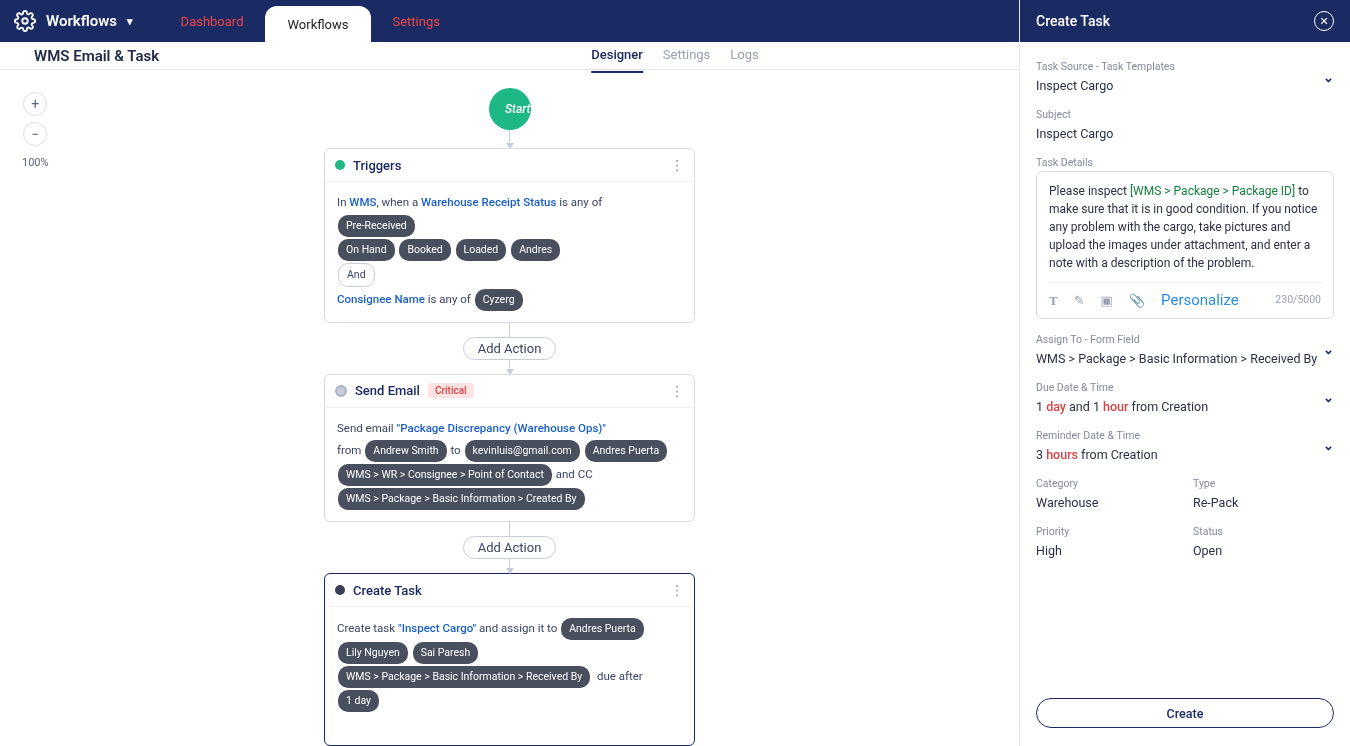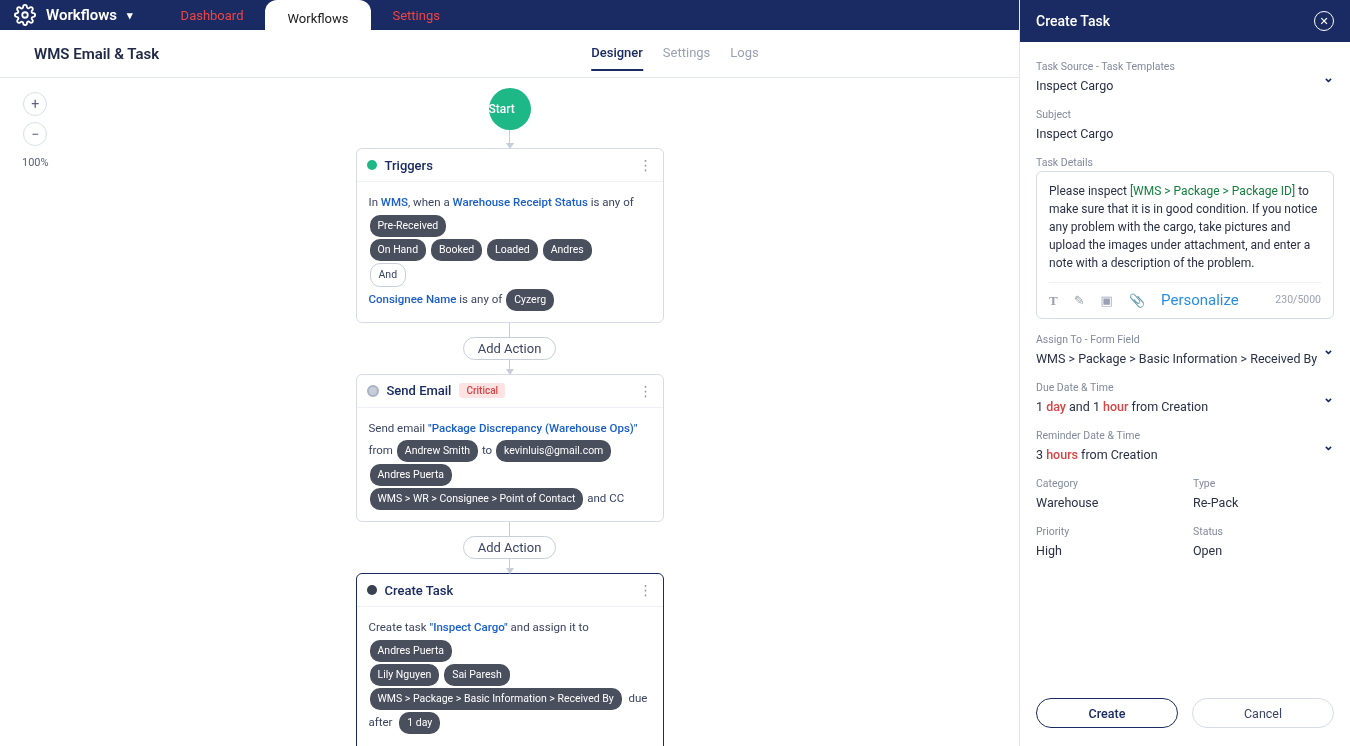--- a/index.html
+++ b/index.html
@@ -1,49 +1,49 @@
 <!DOCTYPE html>
 <html><head>
 <meta charset="utf-8">
 <style>
 * { box-sizing: border-box; margin: 0; padding: 0; font-family: -apple-system, BlinkMacSystemFont, "Segoe UI", Roboto, Arial, sans-serif; }
 body { width: 1350px; height: 746px; background: #fff; overflow: hidden; position: relative; }
 
 
-.navbar { height: 30px; background: #1a2b63; display: flex; align-items: center; padding: 0 14px; color: #fff; }
+.navbar { height: 42px; background: #1a2b63; display: flex; align-items: center; padding: 0 14px; color: #fff; }
 .brand { display: flex; align-items: center; gap: 10px; font-weight: 600; font-size: 15px; margin-right: 26px; }
 .brand svg { width: 22px; height: 22px; }
 .brand .chev { font-size: 11px; }
 .nav-tab { padding: 0 22px; height: 42px; display: flex; align-items: center; font-size: 13px; color: #ef4444; cursor: pointer; }
 .nav-tab.active { background: #fff; color: #222; border-radius: 12px 12px 0 0; margin-top: 6px; height: 36px; }
 
 
-.subheader { height: 48px; border-bottom: 1px solid #e2e6ef; display: flex; align-items: center; padding: 0 34px; position: relative; }
+.subheader { height: 28px; border-bottom: 1px solid #e2e6ef; display: flex; align-items: center; padding: 0 34px; position: relative; }
 .wf-title { font-size: 15px; font-weight: 600; color: #212a48; }
 .subtabs { position: absolute; left: 50%; transform: translateX(-50%); display: flex; gap: 20px; }
 .subtab { font-size: 13px; color: #9aa1b2; padding: 9px 0; cursor: pointer; }
 .subtab.active { color: #1a2b63; border-bottom: 2px solid #1a2b63; font-weight: 500; }
 
 
 .canvas-controls { position: absolute; left: 22px; top: 92px; display: flex; flex-direction: column; align-items: center; gap: 2px; }
 .zoom-btn { width: 24px; height: 24px; border-radius: 50%; border: 1px solid #d9dee9; background: #fff; display: flex; align-items: center; justify-content: center; cursor: pointer; font-size: 14px; color: #5a6280; margin-bottom: 4px; }
 .zoom-label { font-size: 11px; color: #5a6280; margin-top: 4px; }
 
 
 .canvas { position: absolute; left: 0; top: 78px; right: 331px; bottom: 0; overflow: hidden; }
 .flow { display: flex; flex-direction: column; align-items: center; padding-top: 10px; }
-.node-circle { width: 42px; height: 42px; border-radius: 50%; display: flex; align-items: center; justify-content: flex-start; color: #fff; font-size: 12px; font-weight: 500; }
+.node-circle { width: 42px; height: 42px; border-radius: 50%; display: flex; align-items: center; justify-content: flex-end; color: #fff; font-size: 12px; font-weight: 500; font-style: italic; }
 .start { background: #1eb786; }
 .connector { width: 1px; background: #c7cdd9; position: relative; }
 .connector.v14 { height: 14px; }
 .connector.v18 { height: 18px; }
 .connector.arrow::after { content: ""; position: absolute; bottom: -1px; left: -3px; border-left: 4px solid transparent; border-right: 4px solid transparent; border-top: 6px solid #c7cdd9; }
 .pill-btn { background: #fff; border: 1px solid #c7cdd9; border-radius: 14px; padding: 3px 14px; font-size: 13px; color: #3a4463; cursor: pointer; }
 
-.card { width: 308px; border: 1px solid #d6dbe7; border-radius: 6px; background: #fff; font-size: 12px; }
+.card { width: 371px; border: 1px solid #d6dbe7; border-radius: 6px; background: #fff; font-size: 12px; }
 .card.selected { border: 1.5px solid #1a2b63; }
 .card-head { display: flex; align-items: center; padding: 8px 10px; border-bottom: 1px solid #eef0f5; gap: 8px; }
 .dot { width: 10px; height: 10px; border-radius: 50%; }
 .dot.green { background: #1eb786; }
 .dot.gray  { background: #c7cdd9; border: 2px solid #aab2c5; width: 12px; height: 12px; }
 .dot.dark  { background: #3a3f52; }
 .card-title { font-size: 13px; color: #1a2b63; font-weight: 500; }
 .badge-critical { background: #ffe3e3; color: #d64545; font-size: 10px; padding: 2px 7px; border-radius: 3px; font-weight: 500; }
 .card-menu { margin-left: auto; color: #8a91a5; font-size: 14px; cursor: pointer; }
 .card-body { padding: 10px 12px; line-height: 1.9; color: #3a4463; font-size: 11.5px; }
@@ -150,20 +150,21 @@
         <span class="card-menu">⋮</span>
       </div>
       <div class="card-body">
         <span>Send email </span><span class="link-text">"Package Discrepancy (Warehouse Ops)"</span><br>
         <span>from</span> <span class="token">Andrew Smith</span>
         <span>to</span>
         <span class="token">kevinluis@gmail.com</span>
         <span class="token">Andres Puerta</span><br>
         <span class="token">WMS &gt; WR &gt; Consignee &gt; Point of Contact</span>
         <span>and CC</span><br>
+        <span class="token">WMS &gt; Package &gt; Basic Information &gt; Created By</span>
       </div>
     </div>
 
     <div class="connector v14"></div>
     <div class="pill-btn"><span>Add Action</span></div>
     <div class="connector v14 arrow"></div>
 
     <div class="card selected">
       <div class="card-head">
         <span class="dot dark"></span>
@@ -272,17 +273,14 @@
         <span class="field-label">Status</span>
         <span class="field-val">Open</span>
       </div>
     </div>
 
   </div>
   <div class="panel-foot">
     <div class="btn btn-primary">
         <span>Create</span>
       </div>
-    <div class="btn btn-ghost">
-        <span>Cancel</span>
-      </div>
   </div>
 </div>
 
 </body></html>

